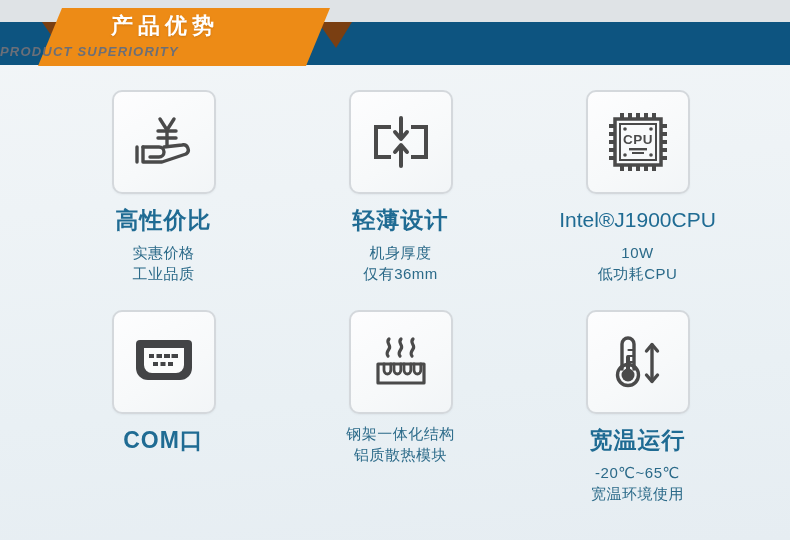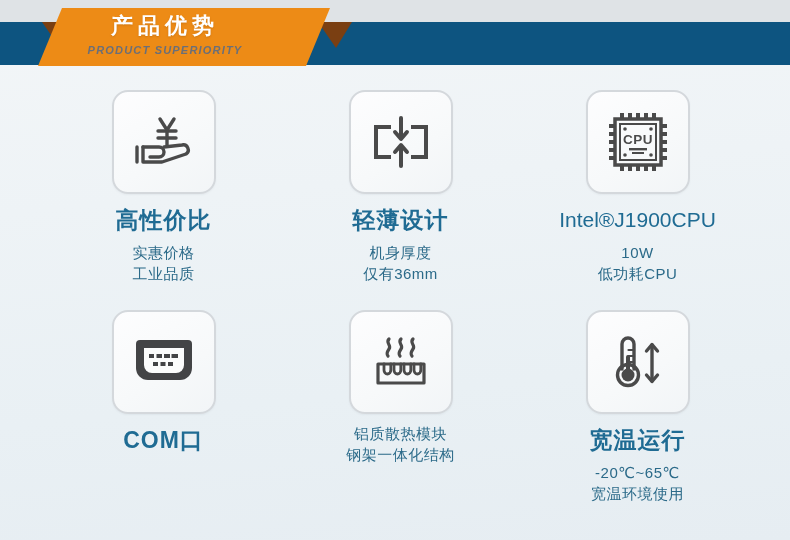--- a/index.html
+++ b/index.html
@@ -37,43 +37,43 @@
   .banner-title{
     position:absolute;left:0;top:8px;width:330px;
     text-align:center;
     font-size:22px;font-weight:bold;color:#ffffff;
     letter-spacing:5px;
     line-height:36px;
     text-shadow:0 1px 2px rgba(120,60,0,.25);
   }
   .banner-sub{
     position:absolute;left:0;top:44px;width:330px;
-    text-align:center;
-    font-size:11px;font-style:italic;font-weight:bold;
+    text-align:left;
+    font-size:13px;font-style:italic;font-weight:bold;
     color:#6b6f78;
     letter-spacing:1.2px;
   }
 
   
   .grid{
     position:absolute;left:0;top:72px;width:790px;height:468px;
   }
   .cell{
     position:absolute;width:263px;text-align:center;
   }
   .col0{left:32px;}
   .col1{left:269px;}
   .col2{left:506px;}
   .row0{top:18px;}
   .row1{top:238px;}
 
   .icon-box{
     width:100px;height:100px;margin:0 auto;
     border:2px solid #d4d8dc;
-    border-radius:16px;
+    border-radius:10px;
     background:linear-gradient(150deg,#fdfdfe 0%,#f7f9fa 60%,#f2f5f7 100%);
     box-shadow:0 1px 2px rgba(60,80,100,.06);
     display:flex;align-items:center;justify-content:center;
   }
   .icon-box svg{display:block;}
 
   .cell-title{
     margin-top:13px;
     font-size:23px;font-weight:bold;
     color:#1f6b93;
@@ -257,22 +257,22 @@
 
           <path d="M8 31 H54 V50 H8 Z"></path>
 
           <path d="M14 31 v6 a3.4 4 0 0 0 6.8 0 v-6" stroke-width="2.8"></path>
           <path d="M24 31 v6 a3.4 4 0 0 0 6.8 0 v-6" stroke-width="2.8"></path>
           <path d="M34 31 v6 a3.4 4 0 0 0 6.8 0 v-6" stroke-width="2.8"></path>
           <path d="M44 31 v6 a3.4 4 0 0 0 6.8 0 v-6" stroke-width="2.8"></path>
         </svg>
       </div>
       <div class="cell-sub">
+        <div>钢架一体化结构</div>
         <div>铝质散热模块</div>
-        <div>钢架一体化结构</div>
       </div>
     </div>
 
     <div class="cell col2 row1">
       <div class="icon-box">
         <svg width="62" height="62" viewBox="0 0 62 62" fill="none" stroke="#4A4A4A" stroke-width="3.4" stroke-linecap="round" stroke-linejoin="round">
 
           <path d="M15 38 V13 a6 6 0 0 1 12 0 V38"></path>
 
           <circle cx="21" cy="44" r="10.5"></circle>

